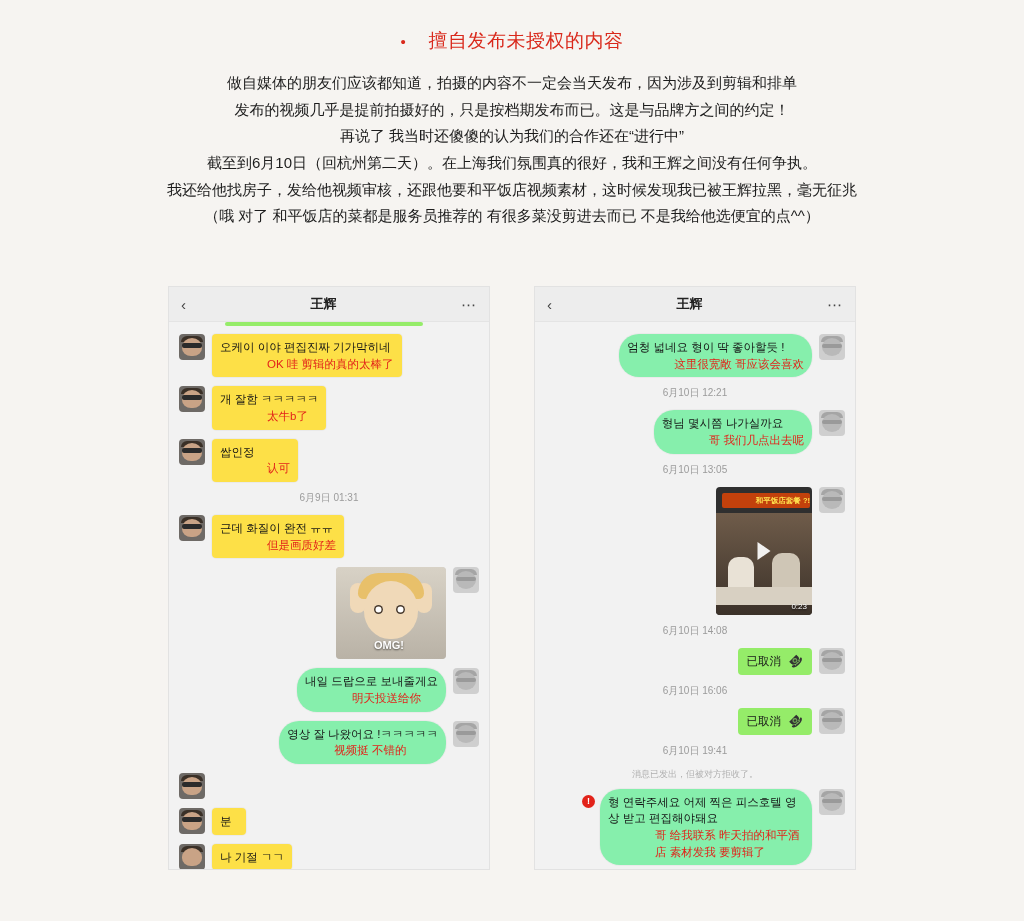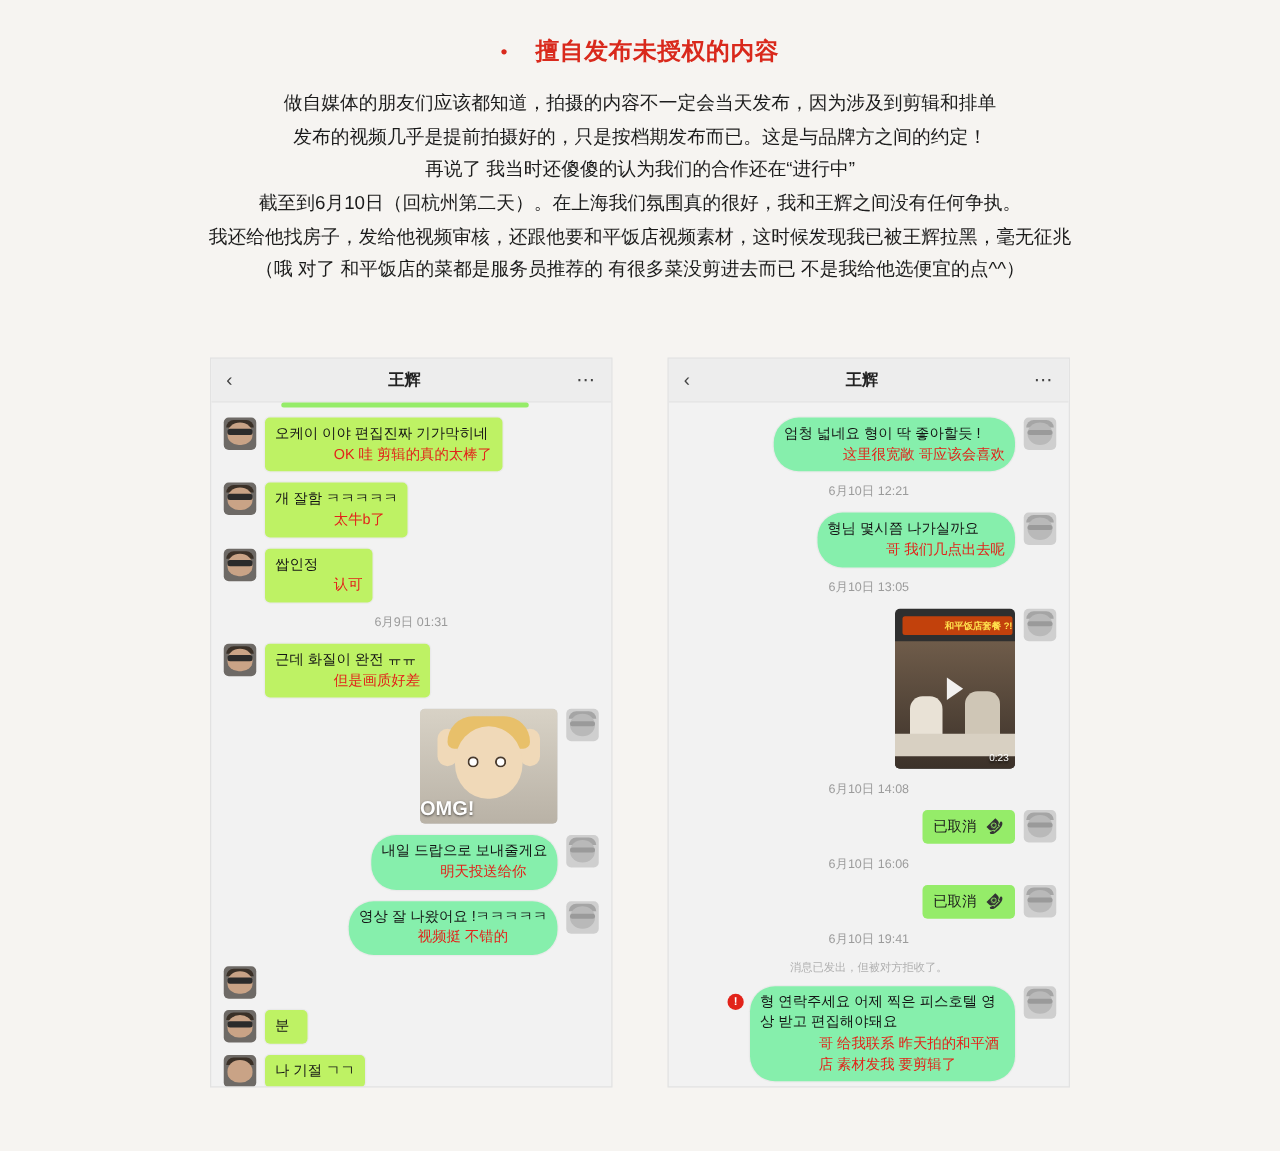--- a/index.html
+++ b/index.html
@@ -10,21 +10,21 @@
     color:#222;
     overflow:hidden;
   }
   .page{position:relative;width:1024px;height:921px;}
 
   
   .headline{
     text-align:center;
     margin-top:28px;
     font-size:19px;
-    font-weight:bold;
+    font-weight:normal;
     color:#d9291c;
     letter-spacing:.5px;
   }
   .headline .bullet{
     display:inline-block;
     color:#d9291c;
     margin-right:22px;
     font-size:15px;
     vertical-align:middle;
   }
@@ -110,21 +110,21 @@
   .avatar .hair{
     position:absolute;left:2px;top:2px;width:22px;height:6px;
     background:#3a3027;border-radius:6px 6px 0 0;
   }
   .avatar.r .face{background:#b9b9b9;border-radius:50%;}
   .avatar.r .glasses{background:#9a9a9a;height:4px;top:10px;}
   .avatar.r .hair{background:#a5a5a5;}
 
   .bubble{
     max-width:196px;
-    background:#bef264;
+    background:#fde047;
     border-radius:4px;
     padding:5px 8px;
     font-size:11.5px;
     line-height:1.45;
     color:#1a1a1a;
     box-shadow:0 0 0 1px rgba(0,0,0,.03);
     position:relative;
   }
   .bubble.green{background:#86efac;border-radius:20px;}
   .bubble .ko{display:block;color:#141414;}
@@ -160,22 +160,22 @@
   .omg .eyeR{left:60px;}
   .omg .hands{
     position:absolute;top:16px;left:14px;width:16px;height:30px;background:#f0d9b8;border-radius:8px;
   }
   .omg .hands2{
     position:absolute;top:16px;right:14px;width:16px;height:30px;background:#f0d9b8;border-radius:8px;
   }
   .omg .cap{
     position:absolute;left:0;bottom:0;width:112px;height:20px;
     background:rgba(0,0,0,.0);
-    color:#fff;font-weight:bold;font-size:16px;
-    text-align:left;padding-right:6px;box-sizing:border-box;
+    color:#fff;font-weight:bold;font-size:11px;
+    text-align:center;padding-right:6px;box-sizing:border-box;
     text-shadow:0 1px 2px rgba(0,0,0,.6);
   }
 
   .video{
     width:96px;height:128px;
     background:#2f2f2f;border-radius:4px;position:relative;overflow:hidden;
   }
   .video .banner{
     position:absolute;top:6px;left:6px;right:2px;height:15px;
     background:#c2410c;border-radius:2px;

